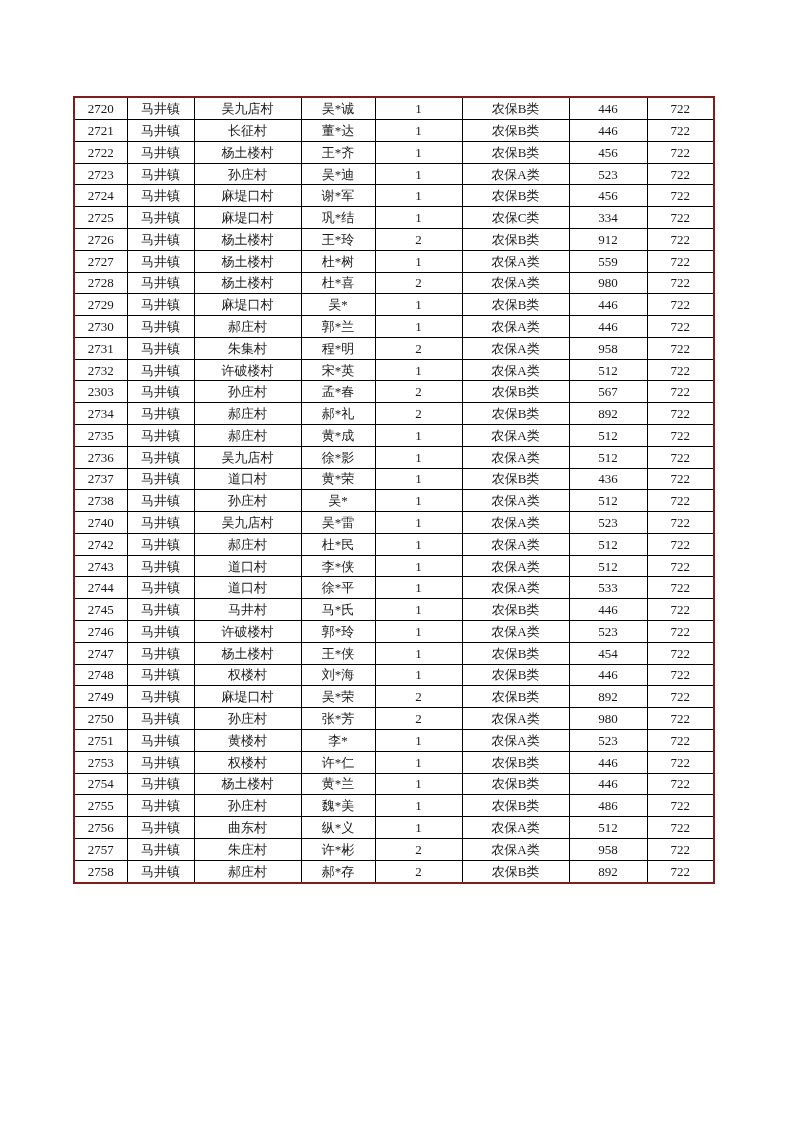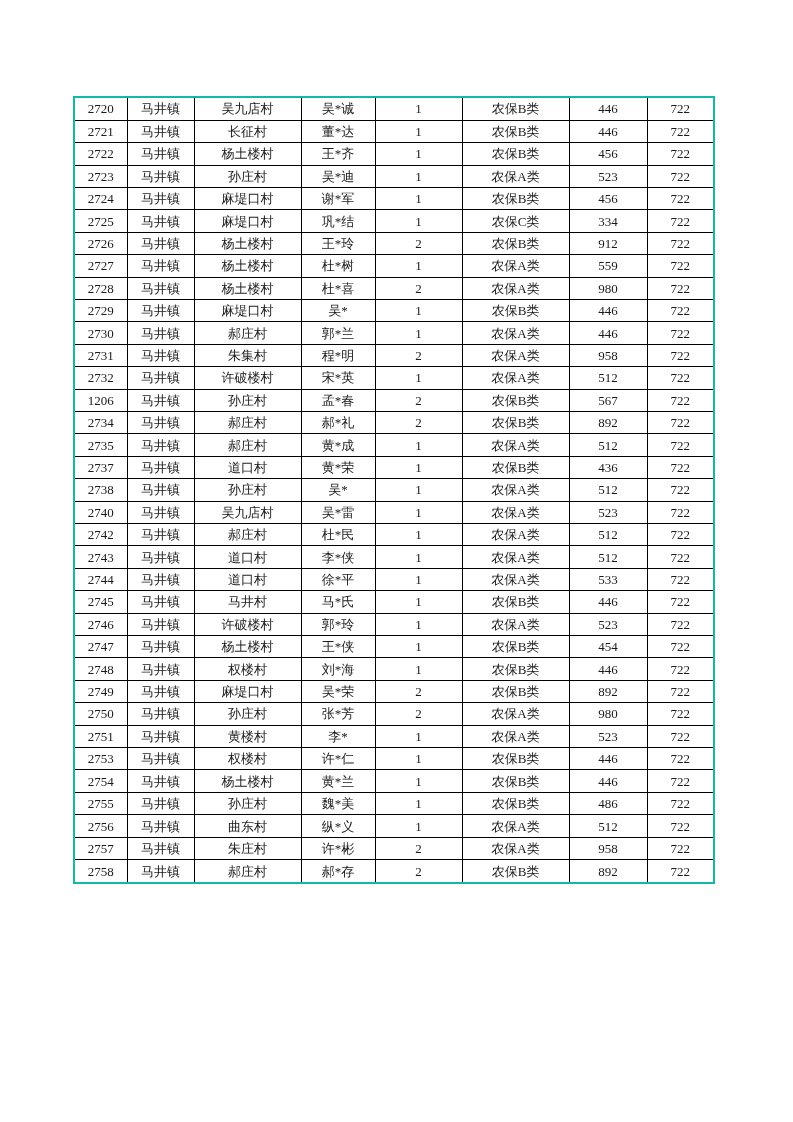--- a/index.html
+++ b/index.html
@@ -16,21 +16,21 @@
     font-family: "Liberation Serif", "DejaVu Serif", serif;
   }
   table.records {
     position: absolute;
     left: 73px;
     top: 96px;
     width: 640px;
     height: 788px;
     border-collapse: collapse;
     table-layout: fixed;
-    border: 2px solid #14b8a6;
+    border: 2px solid #7f1d1d;
     font-size: 13px;
     color: #1a1a1a;
   }
   table.records td {
     border: 1px solid #000000;
     text-align: center;
     vertical-align: middle;
     padding: 0;
     overflow: hidden;
     white-space: nowrap;
@@ -185,21 +185,21 @@
           <td>2732</td>
           <td>马井镇</td>
           <td>许破楼村</td>
           <td>宋*英</td>
           <td>1</td>
           <td>农保A类</td>
           <td>512</td>
           <td>722</td>
         </tr>
         <tr>
-          <td>1206</td>
+          <td>2303</td>
           <td>马井镇</td>
           <td>孙庄村</td>
           <td>孟*春</td>
           <td>2</td>
           <td>农保B类</td>
           <td>567</td>
           <td>722</td>
         </tr>
         <tr>
           <td>2734</td>
@@ -209,20 +209,30 @@
           <td>2</td>
           <td>农保B类</td>
           <td>892</td>
           <td>722</td>
         </tr>
         <tr>
           <td>2735</td>
           <td>马井镇</td>
           <td>郝庄村</td>
           <td>黄*成</td>
+          <td>1</td>
+          <td>农保A类</td>
+          <td>512</td>
+          <td>722</td>
+        </tr>
+        <tr>
+          <td>2736</td>
+          <td>马井镇</td>
+          <td>吴九店村</td>
+          <td>徐*影</td>
           <td>1</td>
           <td>农保A类</td>
           <td>512</td>
           <td>722</td>
         </tr>
         <tr>
           <td>2737</td>
           <td>马井镇</td>
           <td>道口村</td>
           <td>黄*荣</td>

